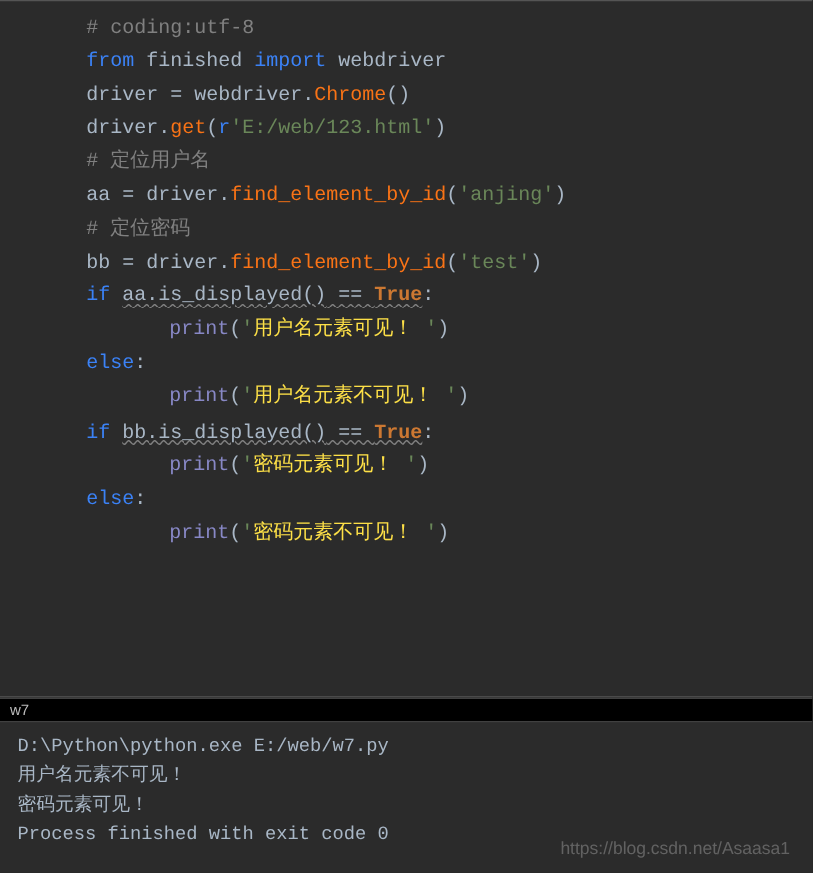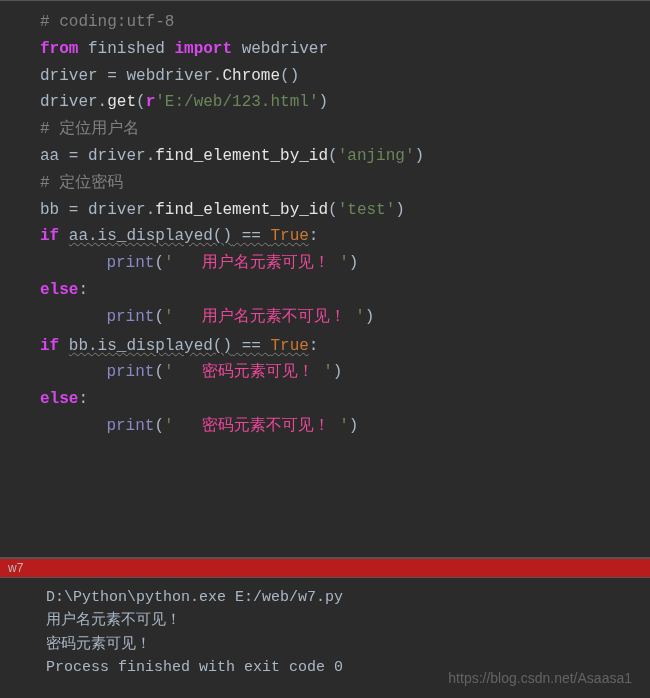--- a/index.html
+++ b/index.html
@@ -11,52 +11,51 @@
     font-size: 16px;
     overflow: hidden;
   }
   .editor {
     background: #2b2b2b;
     padding: 8px 0 8px 0;
     height: 558px;
     border-top: 1px solid #555;
     border-bottom: 1px solid #555;
   }
-  .line { padding: 1px 0 1px 40px; line-height: 1.55; white-space: pre; color: #a9b7c6; }
+  .line { padding: 1px 0 1px 69px; line-height: 1.55; white-space: pre; color: #a9b7c6; }
   .c-comment { color: #808080; }
-  .c-keyword { color: #d946ef; font-weight: bold; }
+  .c-keyword { color: #3b82f6; font-weight: normal; }
   .c-builtin { color: #8888c6; margin-left: 28px; }
   .c-ident { color: #a9b7c6; }
-  .c-func { color: #e5e5e5; }
+  .c-func { color: #f97316; }
   .c-string { color: #6a8759; }
-  .c-str-cn { color: #ec4899; margin-left: 28px; }
+  .c-str-cn { color: #fde047; }
   .c-op { color: #a9b7c6; }
-  .c-true { color: #cc7832; font-weight: normal; }
+  .c-true { color: #cc7832; font-weight: bold; }
   .wavy { text-decoration: underline wavy #808080; text-decoration-thickness: 1px; text-underline-offset: 2px; }
 
   .tabbar {
     height: 20px;
-    background: #b91c1c;
+    background: #000000;
     color: #bbbbbb;
     font-size: 12px;
     font-family: sans-serif;
     padding: 2px 8px;
     border-bottom: 1px solid #555;
     border-top: 1px solid #555;
   }
   .console {
     background: #2b2b2b;
     color: #a9b7c6;
     font-size: 15px;
     font-family: "Consolas", "Courier New", monospace;
     padding: 8px 14px 0 14px;
     height: 120px;
     line-height: 1.55;
     position: relative;
-    margin-left: 32px;
   }
   .cline { white-space: pre; }
   .watermark {
     position: absolute;
     right: 18px;
     bottom: 8px;
     color: rgba(200,200,200,0.35);
     font-family: sans-serif;
     font-size: 14px;
     pointer-events: none;

